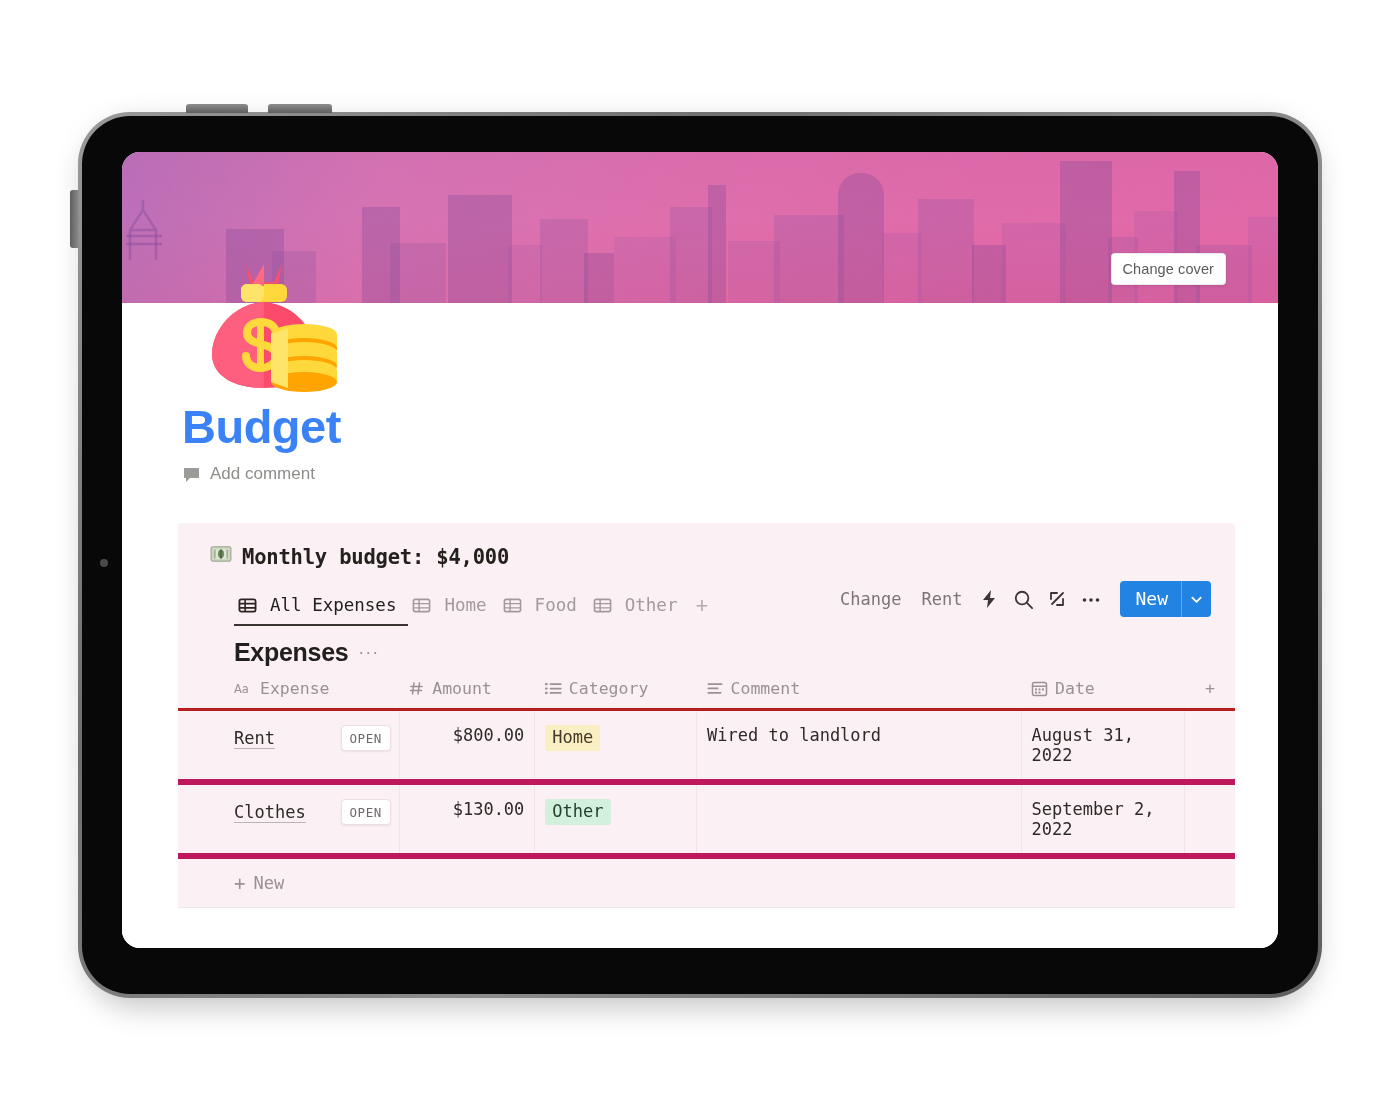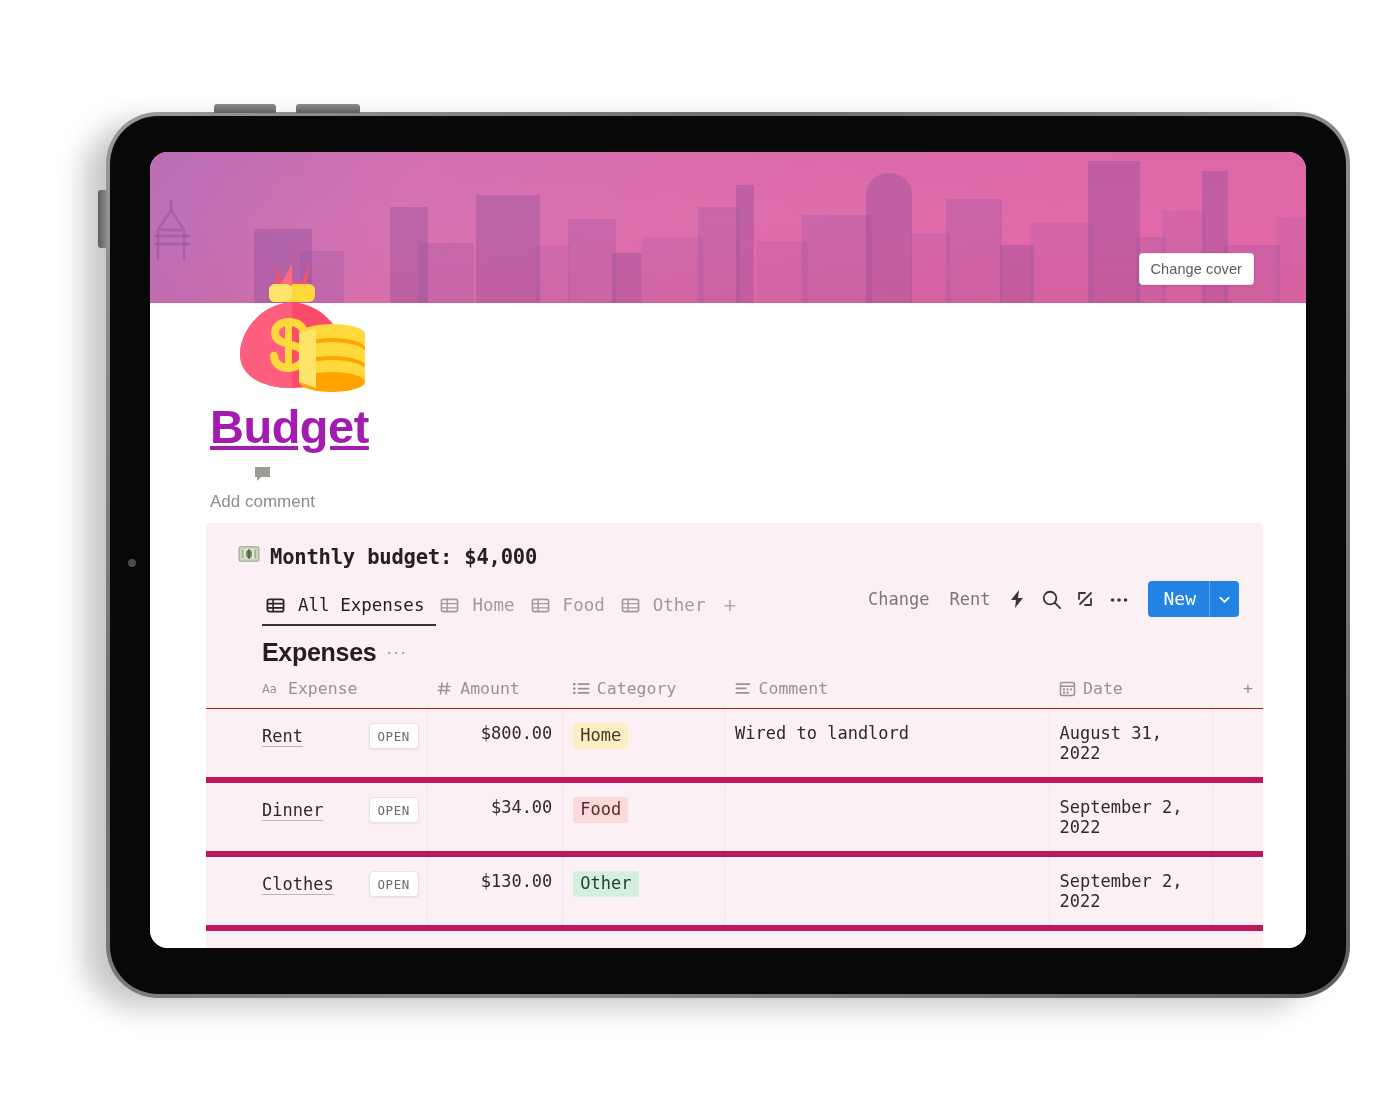--- a/index.html
+++ b/index.html
@@ -22,21 +22,20 @@
     border-radius: 54px;
     background: rgba(0,0,0,0.22);
     filter: blur(14px);
   }
   #device-outer {
     position: absolute; left: 0; top: 0;
     width: 1244px; height: 886px;
     border-radius: 52px;
     background: linear-gradient(135deg,#9a9a9a 0%,#6f6f6f 30%,#8c8c8c 60%,#5d5d5d 100%);
     padding: 4px;
-    margin-left: 28px;
   }
   #device-body {
     width: 100%; height: 100%;
     border-radius: 48px;
     background: #080808;
     padding: 36px 40px 46px 40px;
   }
   #screen {
     width: 100%; height: 100%;
     border-radius: 18px;
@@ -109,29 +108,27 @@
     height: calc(100% - 151px);
   }
   #page-emoji {
     position: absolute; left: 62px; top: -55px;
     width: 160px; height: 160px;
   }
   #page-title {
     position: absolute; left: 60px; top: 96px;
     font-size: 47px;
     font-weight: 800;
-    color: #a21caf;
+    color: #3b82f6;
     letter-spacing: -0.5px;
-    text-decoration: underline;
   }
   #add-comment-row {
     position: absolute; left: 60px; top: 161px;
     display: flex; align-items: center; gap: 9px;
     cursor: pointer;
-    flex-direction: column;
   }
   #add-comment-label {
     font-size: 17px; color: #8d8d8a;
   }
 
   
   #db-block {
     position: absolute;
     left: 56px; top: 220px;
     width: 1057px;
@@ -224,27 +221,27 @@
   
   #db-table { width: 100%; border-collapse: collapse; }
   #db-table col.c-expense  { width: 212px; }
   #db-table col.c-amount   { width: 130px; }
   #db-table col.c-category { width: 155px; }
   #db-table col.c-comment  { width: 311px; }
   #db-table col.c-date     { width: 157px; }
   #db-table col.c-add      { width: 48px; }
 
   #db-table thead th {
-    text-align: right;
+    text-align: center;
     font-family: "DejaVu Sans Mono", monospace;
     font-weight: 400;
     font-size: 16.5px;
     color: #9b9195;
     padding: 2px 10px 10px 10px;
-    border-bottom: 1px solid #b91c1c;
+    border-bottom: 3px solid #b91c1c;
     vertical-align: bottom;
     white-space: nowrap;
   }
   #db-table thead th:first-child { padding-left: 56px; }
   .th-inner { display: flex; align-items: center; gap: 7px; }
   .th-add { color: #a79da1; font-size: 19px; text-align: center; padding-right: 0; }
 
   #db-table tbody td {
     border-bottom: 6px solid #be185d;
     border-right: 1px solid #f2e4e9;
@@ -562,35 +559,20 @@
                   <td>
                     <span class="tag tag-home">Home</span>
                   </td>
                   <td>Wired to landlord</td>
                   <td>August 31, 2022</td>
                   <td class="cell-add"></td>
                 </tr>
                 <tr>
                   <td class="cell-expense">
                     <span class="expense-inner">
-                      <span class="expense-name">Dinner</span>
-                      <span class="open-btn">OPEN</span>
-                    </span>
-                  </td>
-                  <td class="cell-amount">$34.00</td>
-                  <td>
-                    <span class="tag tag-food">Food</span>
-                  </td>
-                  <td></td>
-                  <td>September 2, 2022</td>
-                  <td class="cell-add"></td>
-                </tr>
-                <tr>
-                  <td class="cell-expense">
-                    <span class="expense-inner">
                       <span class="expense-name">Clothes</span>
                       <span class="open-btn">OPEN</span>
                     </span>
                   </td>
                   <td class="cell-amount">$130.00</td>
                   <td>
                     <span class="tag tag-other">Other</span>
                   </td>
                   <td></td>
                   <td>September 2, 2022</td>

